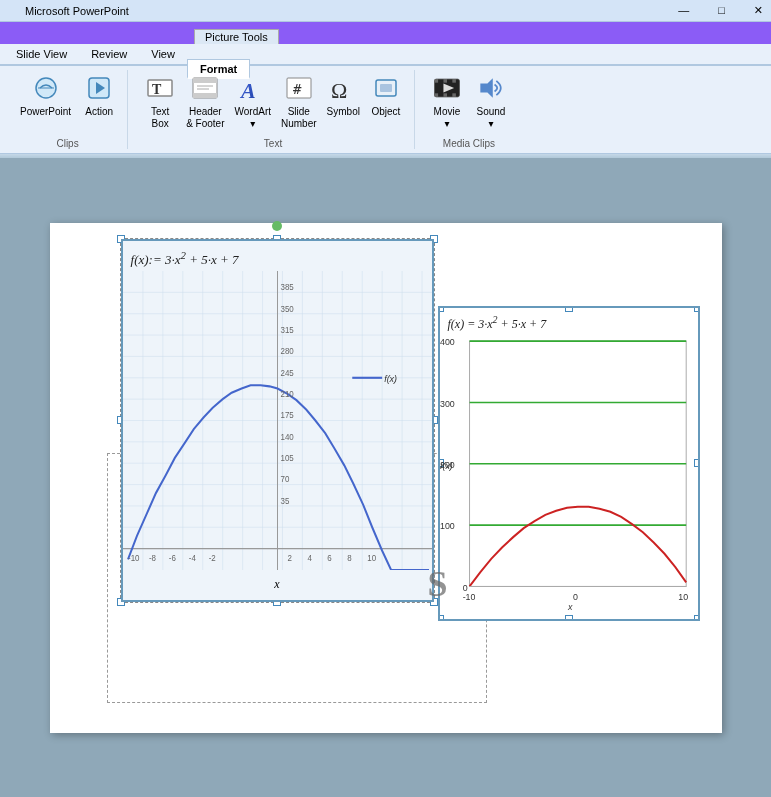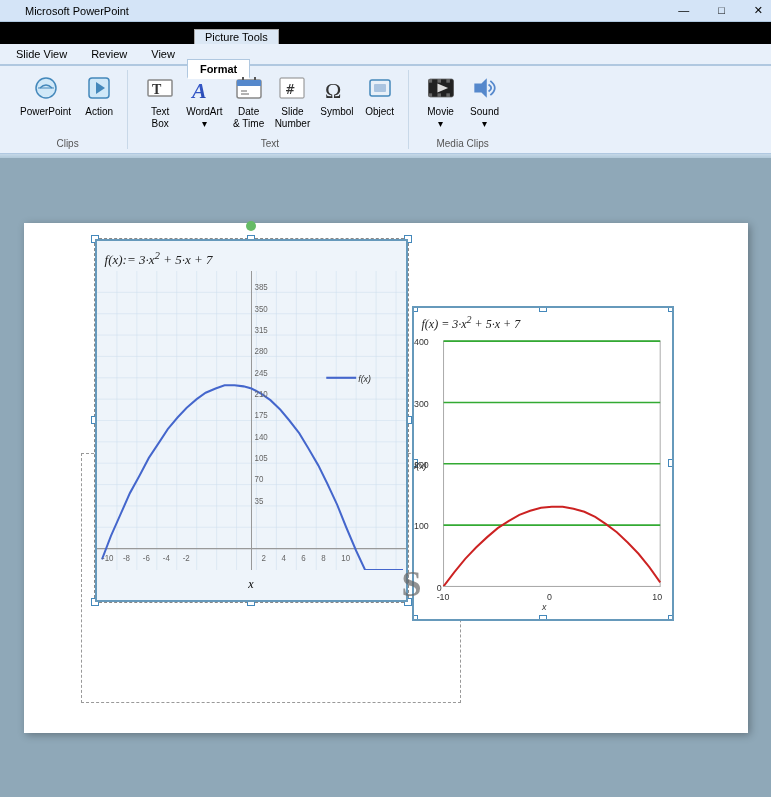--- a/index.html
+++ b/index.html
@@ -115,21 +115,21 @@
       display: flex;
       align-items: center;
       justify-content: center;
       position: relative;
       height: calc(797px - 22px - 22px - 22px - 88px - 4px);
       overflow: hidden;
     }
 
     #slide-canvas {
       background: #fff;
-      width: 724px;
+      width: 672px;
       height: 510px;
       position: relative;
       box-shadow: 2px 2px 8px rgba(0,0,0,0.3);
       text-decoration: underline;
     }
 
     
     #left-graph-box {
       position: absolute;
       left: 60px;
@@ -188,21 +188,21 @@
 
 <div id="title-bar">
   <span>Microsoft PowerPoint</span>
   <div style="margin-left:auto; display:flex; gap:12px;">
     <span style="cursor:pointer;">—</span>
     <span style="cursor:pointer;">□</span>
     <span style="cursor:pointer;">✕</span>
   </div>
 </div>
 
-<div style="background:#000000; display:flex; flex-direction:column;">
+<div style="background:#8b5cf6; display:flex; flex-direction:column;">
   <div style="display:flex; align-items:flex-end; height:22px; padding-left:4px;">
     <div style="margin-left:190px; display:flex; align-items:center;">
       <span style="font-size:11px; color:#000; border:1px solid #aaa; border-bottom:none; padding:1px 10px; background:#dce8f5;">
         Picture Tools
       </span>
     </div>
   </div>
 
   <div id="tab-row">
     <div class="tab">Slide View</div>
@@ -242,47 +242,46 @@
   <div class="ribbon-group" style="min-width:220px;">
     <div class="ribbon-group-items" style="align-items:flex-start; gap:2px;">
       <div class="ribbon-btn" style="min-width:36px;">
         <div class="icon">
           <svg width="32" height="32" viewBox="0 0 32 32">
             <rect x="4" y="8" width="24" height="16" rx="1" fill="white" stroke="#888" stroke-width="1.5"></rect>
             <text x="8" y="22" font-size="14" fill="#333" font-family="serif" font-weight="bold">T</text>
           </svg>
         </div>
         <span class="btn-label">Text<br>Box</span>
+      </div>
+      <div class="ribbon-btn" style="min-width:40px;">
+        <div class="icon">
+          <svg width="32" height="32" viewBox="0 0 32 32">
+            <rect x="4" y="6" width="24" height="20" rx="1" fill="white" stroke="#888" stroke-width="1"></rect>
+            <rect x="4" y="6" width="24" height="5" fill="#ccc"></rect>
+            <rect x="4" y="21" width="24" height="5" fill="#ccc"></rect>
+            <line x1="8" y1="14" x2="24" y2="14" stroke="#aaa" stroke-width="1"></line>
+            <line x1="8" y1="17" x2="20" y2="17" stroke="#aaa" stroke-width="1"></line>
+          </svg>
+        </div>
+        <span class="btn-label">Header<br>&amp; Footer</span>
       </div>
       <div class="ribbon-btn" style="min-width:40px;">
         <div class="icon">
           <svg width="32" height="32" viewBox="0 0 32 32">
             <defs>
                 <linearGradient id="wg" x1="0%" y1="0%" x2="100%" y2="100%">
                   <stop offset="0%" style="stop-color:#4466dd"></stop>
                   <stop offset="100%" style="stop-color:#2244aa"></stop>
                 </linearGradient>
               </defs>
             <text x="4" y="26" font-size="22" fill="url(#wg)" font-family="serif" font-weight="bold" font-style="italic">A</text>
           </svg>
         </div>
         <span class="btn-label">WordArt<br>▾</span>
-      </div>
-      <div class="ribbon-btn" style="min-width:36px;">
-        <div class="icon">
-          <svg width="32" height="32" viewBox="0 0 32 32">
-            <rect x="4" y="8" width="24" height="18" rx="2" fill="white" stroke="#888" stroke-width="1.5"></rect>
-            <rect x="4" y="8" width="24" height="6" fill="#5588cc"></rect>
-            <line x1="10" y1="8" x2="10" y2="5" stroke="#555" stroke-width="2"></line>
-            <line x1="22" y1="8" x2="22" y2="5" stroke="#555" stroke-width="2"></line>
-            <line x1="8" y1="19" x2="14" y2="19" stroke="#666" stroke-width="1"></line>
-            <line x1="8" y1="22" x2="16" y2="22" stroke="#666" stroke-width="1"></line>
-          </svg>
-        </div>
-        <span class="btn-label">Date<br>&amp; Time</span>
       </div>
       <div class="ribbon-btn" style="min-width:36px;">
         <div class="icon">
           <svg width="32" height="32" viewBox="0 0 32 32">
             <rect x="4" y="6" width="24" height="20" rx="1" fill="white" stroke="#888" stroke-width="1"></rect>
             <text x="10" y="22" font-size="14" fill="#333" font-family="monospace">#</text>
           </svg>
         </div>
         <span class="btn-label">Slide<br>Number</span>
       </div>

